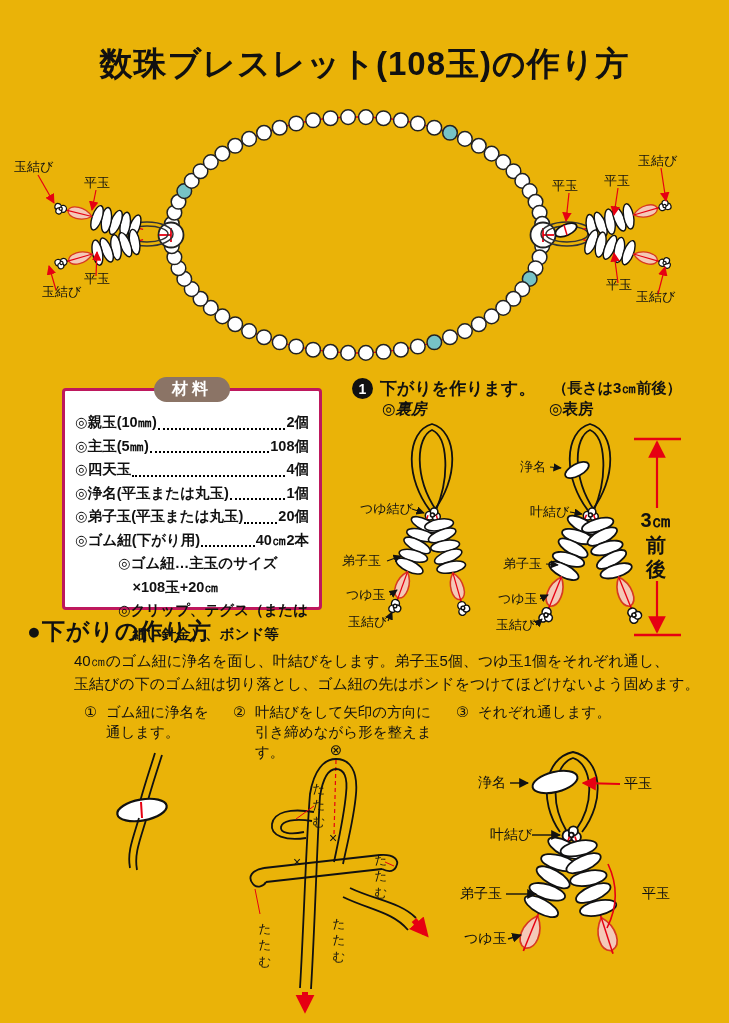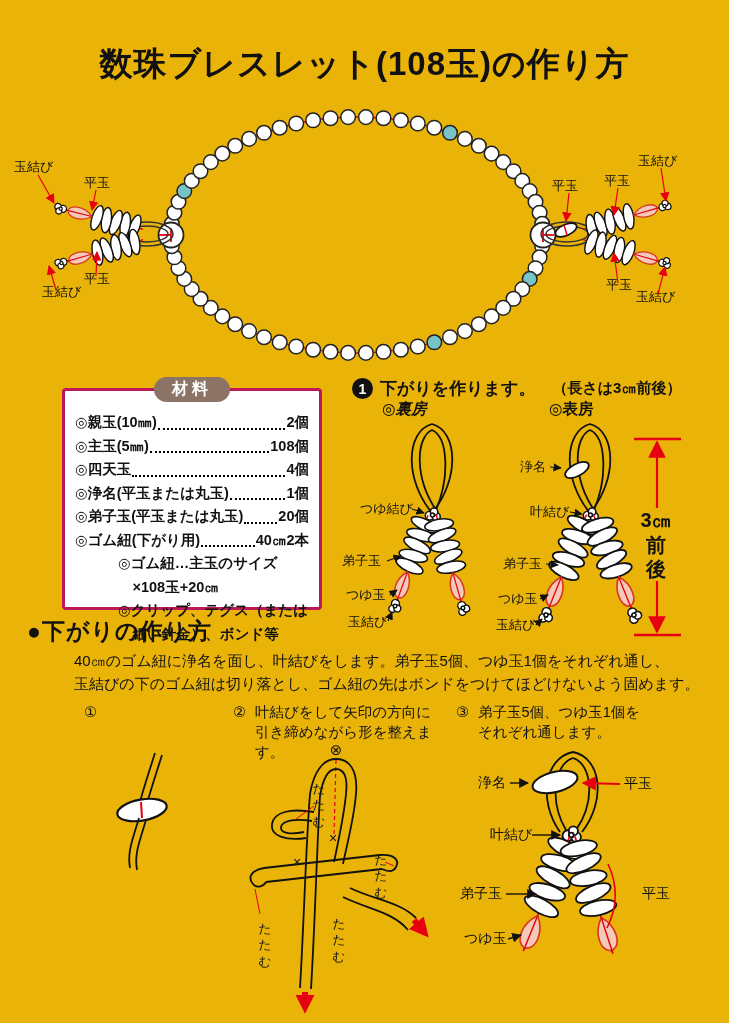--- a/index.html
+++ b/index.html
@@ -306,32 +306,35 @@
   </svg>
 
   <div class="howto-h">●下がりの作り方</div>
   <div class="howto-b">
     <div>40㎝のゴム紐に浄名を面し、叶結びをします。弟子玉5個、つゆ玉1個をそれぞれ通し、</div>
     <div>玉結びの下のゴム紐は切り落とし、ゴム紐の先はボンドをつけてほどけないよう固めます。</div>
   </div>
 
   <div class="step" style="left:84px;top:702px;width:155px;">
     <span class="num">①</span>
+    <div class="lines">
+      <div>ゴム紐に浄名を</div>
+      <div>通します。</div>
+    </div>
   </div>
   <div class="step" style="left:233px;top:702px;width:225px;">
     <span class="num">②</span>
     <div class="lines">
       <div>叶結びをして矢印の方向に</div>
       <div>引き締めながら形を整えます。</div>
     </div>
   </div>
   <div class="step" style="left:456px;top:702px;width:240px;">
     <span class="num">③</span>
     <div class="lines">
-      <div>弟子玉5個、つゆ玉1個を</div>
       <div>それぞれ通します。</div>
     </div>
   </div>
 
   <svg id="d1" style="left:95px;top:750px;" width="120" height="125" viewBox="0 0 120 125">
     <path d="M60,3 C53,25 48,40 45,52" class="line" stroke-width="2"></path>
     <path d="M67,5 C60,27 55,42 52,54" class="line" stroke-width="2"></path>
     <ellipse cx="47" cy="60" rx="25" ry="10.5" transform="rotate(-10 47 60)" fill="#fff" stroke="#111" stroke-width="2.2"></ellipse>
     <line x1="46" y1="52" x2="47" y2="68" class="redln" stroke-width="2"></line>
     <path d="M44,68 C38,88 32,102 35,118" class="line" stroke-width="2"></path>

